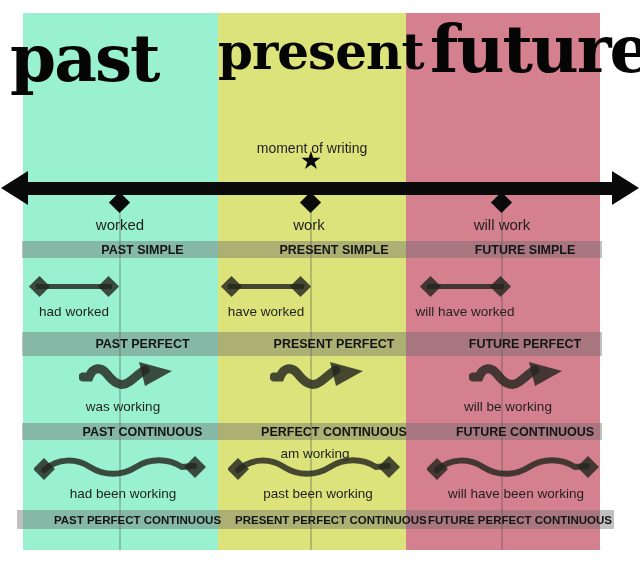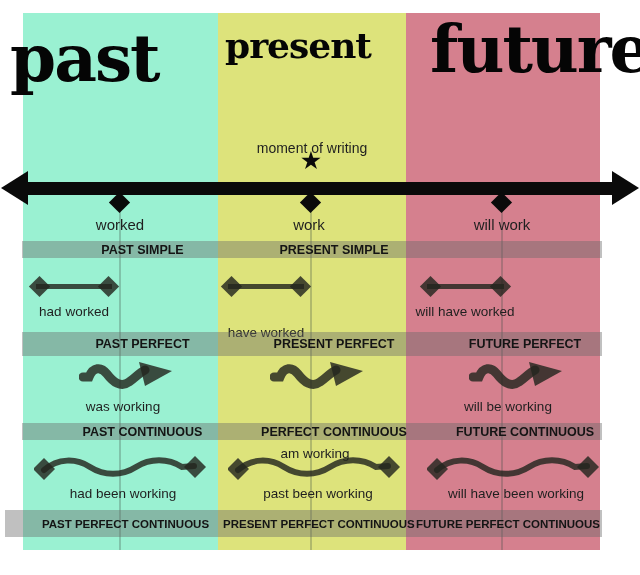--- a/index.html
+++ b/index.html
@@ -21,21 +21,21 @@
   .col.present{left:218px;width:188px;background:var(--present-bg);}
   .col.future{left:406px;width:194px;background:var(--future-bg);}
   .vline{position:absolute;top:196px;height:354px;width:2px;background:rgba(60,75,68,0.28);}
   .vline.v1{left:119px;}.vline.v2{left:310px;}.vline.v3{left:501px;}
 
   .era-heading{
     position:absolute;color:#050505;font-family:"DejaVu Serif",serif;
     font-weight:bold;line-height:1;letter-spacing:-2px;white-space:nowrap;
   }
   .era-heading.h-past{left:10px;top:16px;font-size:66px;margin-top:9px;}
-  .era-heading.h-present{left:218px;top:27px;width:160px;text-align:center;font-size:36px;letter-spacing:-1px;}
+  .era-heading.h-present{left:218px;top:27px;width:160px;text-align:center;font-size:50px;letter-spacing:-1px;}
   .era-heading.h-future{left:430px;top:16px;font-size:66px;}
 
   .annotation{position:absolute;left:227px;top:140px;width:170px;text-align:center;
     font-size:14px;color:var(--text);}
   .star{position:absolute;left:297px;top:148px;width:28px;text-align:center;
     font-size:25px;color:var(--ink);line-height:1;}
 
   .tl-body{position:absolute;left:20px;top:182px;width:600px;height:13px;background:var(--ink);}
   .tl-head{position:absolute;width:0;height:0;border-top:17px solid transparent;border-bottom:17px solid transparent;top:171px;}
   .tl-head.left{left:1px;border-right:27px solid var(--ink);}
@@ -43,21 +43,21 @@
   .tl-diamond{position:absolute;top:195px;width:15px;height:15px;background:var(--ink);transform:rotate(45deg);}
   .tl-diamond.d1{left:112px;}.tl-diamond.d2{left:303px;}.tl-diamond.d3{left:494px;}
 
   .marker-label{position:absolute;top:216px;font-size:15px;color:var(--text);text-align:center;transform:translateX(-50%);white-space:nowrap;}
   .marker-label.m1{left:120px;}.marker-label.m2{left:309px;}.marker-label.m3{left:502px;}
 
   .band{position:absolute;left:22px;width:580px;background:var(--band);}
   .band.b1{top:241px;height:17px;}
   .band.b2{top:332px;height:24px;}
   .band.b3{top:423px;height:17px;}
-  .band.b4{top:510px;height:27px;left:5px;width:597px;}
+  .band.b4{top:510px;height:19px;left:17px;width:597px;}
   .band span{position:absolute;top:50%;transform:translateY(-50%);text-align:center;
     font-weight:bold;font-size:12.5px;color:#141414;white-space:nowrap;letter-spacing:0px;}
   .band span.c1{left:23px;width:195px;}
   .band span.c2{left:218px;width:188px;}
   .band span.c3{left:406px;width:194px;}
   .band.b4 span{font-size:11.5px;}
 
   .dline{position:absolute;top:284px;height:5px;background:var(--shape);}
   .dline::before,.dline::after{content:"";position:absolute;top:-5px;width:15px;height:15px;background:var(--shape);transform:rotate(45deg);}
   .dline::before{left:-4px;}
@@ -104,27 +104,28 @@
   <div class="tl-diamond d2"></div>
   <div class="tl-diamond d3"></div>
 
   <div class="marker-label m1">worked</div>
   <div class="marker-label m2">work</div>
   <div class="marker-label m3">will work</div>
 
   <div class="band b1">
     <span class="c1">PAST SIMPLE</span>
     <span class="c2">PRESENT SIMPLE</span>
+    <span class="c3">FUTURE SIMPLE</span>
   </div>
 
   <div class="dline s1"></div>
   <div class="dline s2"></div>
   <div class="dline s3"></div>
   <div class="example ex-perfect" style="left:74px;">had worked</div>
-  <div class="example ex-perfect" style="left:266px;margin-top:21px;">have worked</div>
+  <div class="example ex-perfect" style="left:266px;">have worked</div>
   <div class="example ex-perfect" style="left:465px;">will have worked</div>
 
   <div class="band b2">
     <span class="c1">PAST PERFECT</span>
     <span class="c2">PRESENT PERFECT</span>
     <span class="c3">FUTURE PERFECT</span>
   </div>
 
   <svg class="squiggle q1" viewBox="0 0 96 38">
     <path d="M4 16 L10 16 C14 6, 22 5, 28 13 C34 21, 42 27, 50 21 C56 17, 60 12, 66 9" fill="none" stroke="rgba(35,38,30,0.82)" stroke-width="9" stroke-linecap="round"></path>

